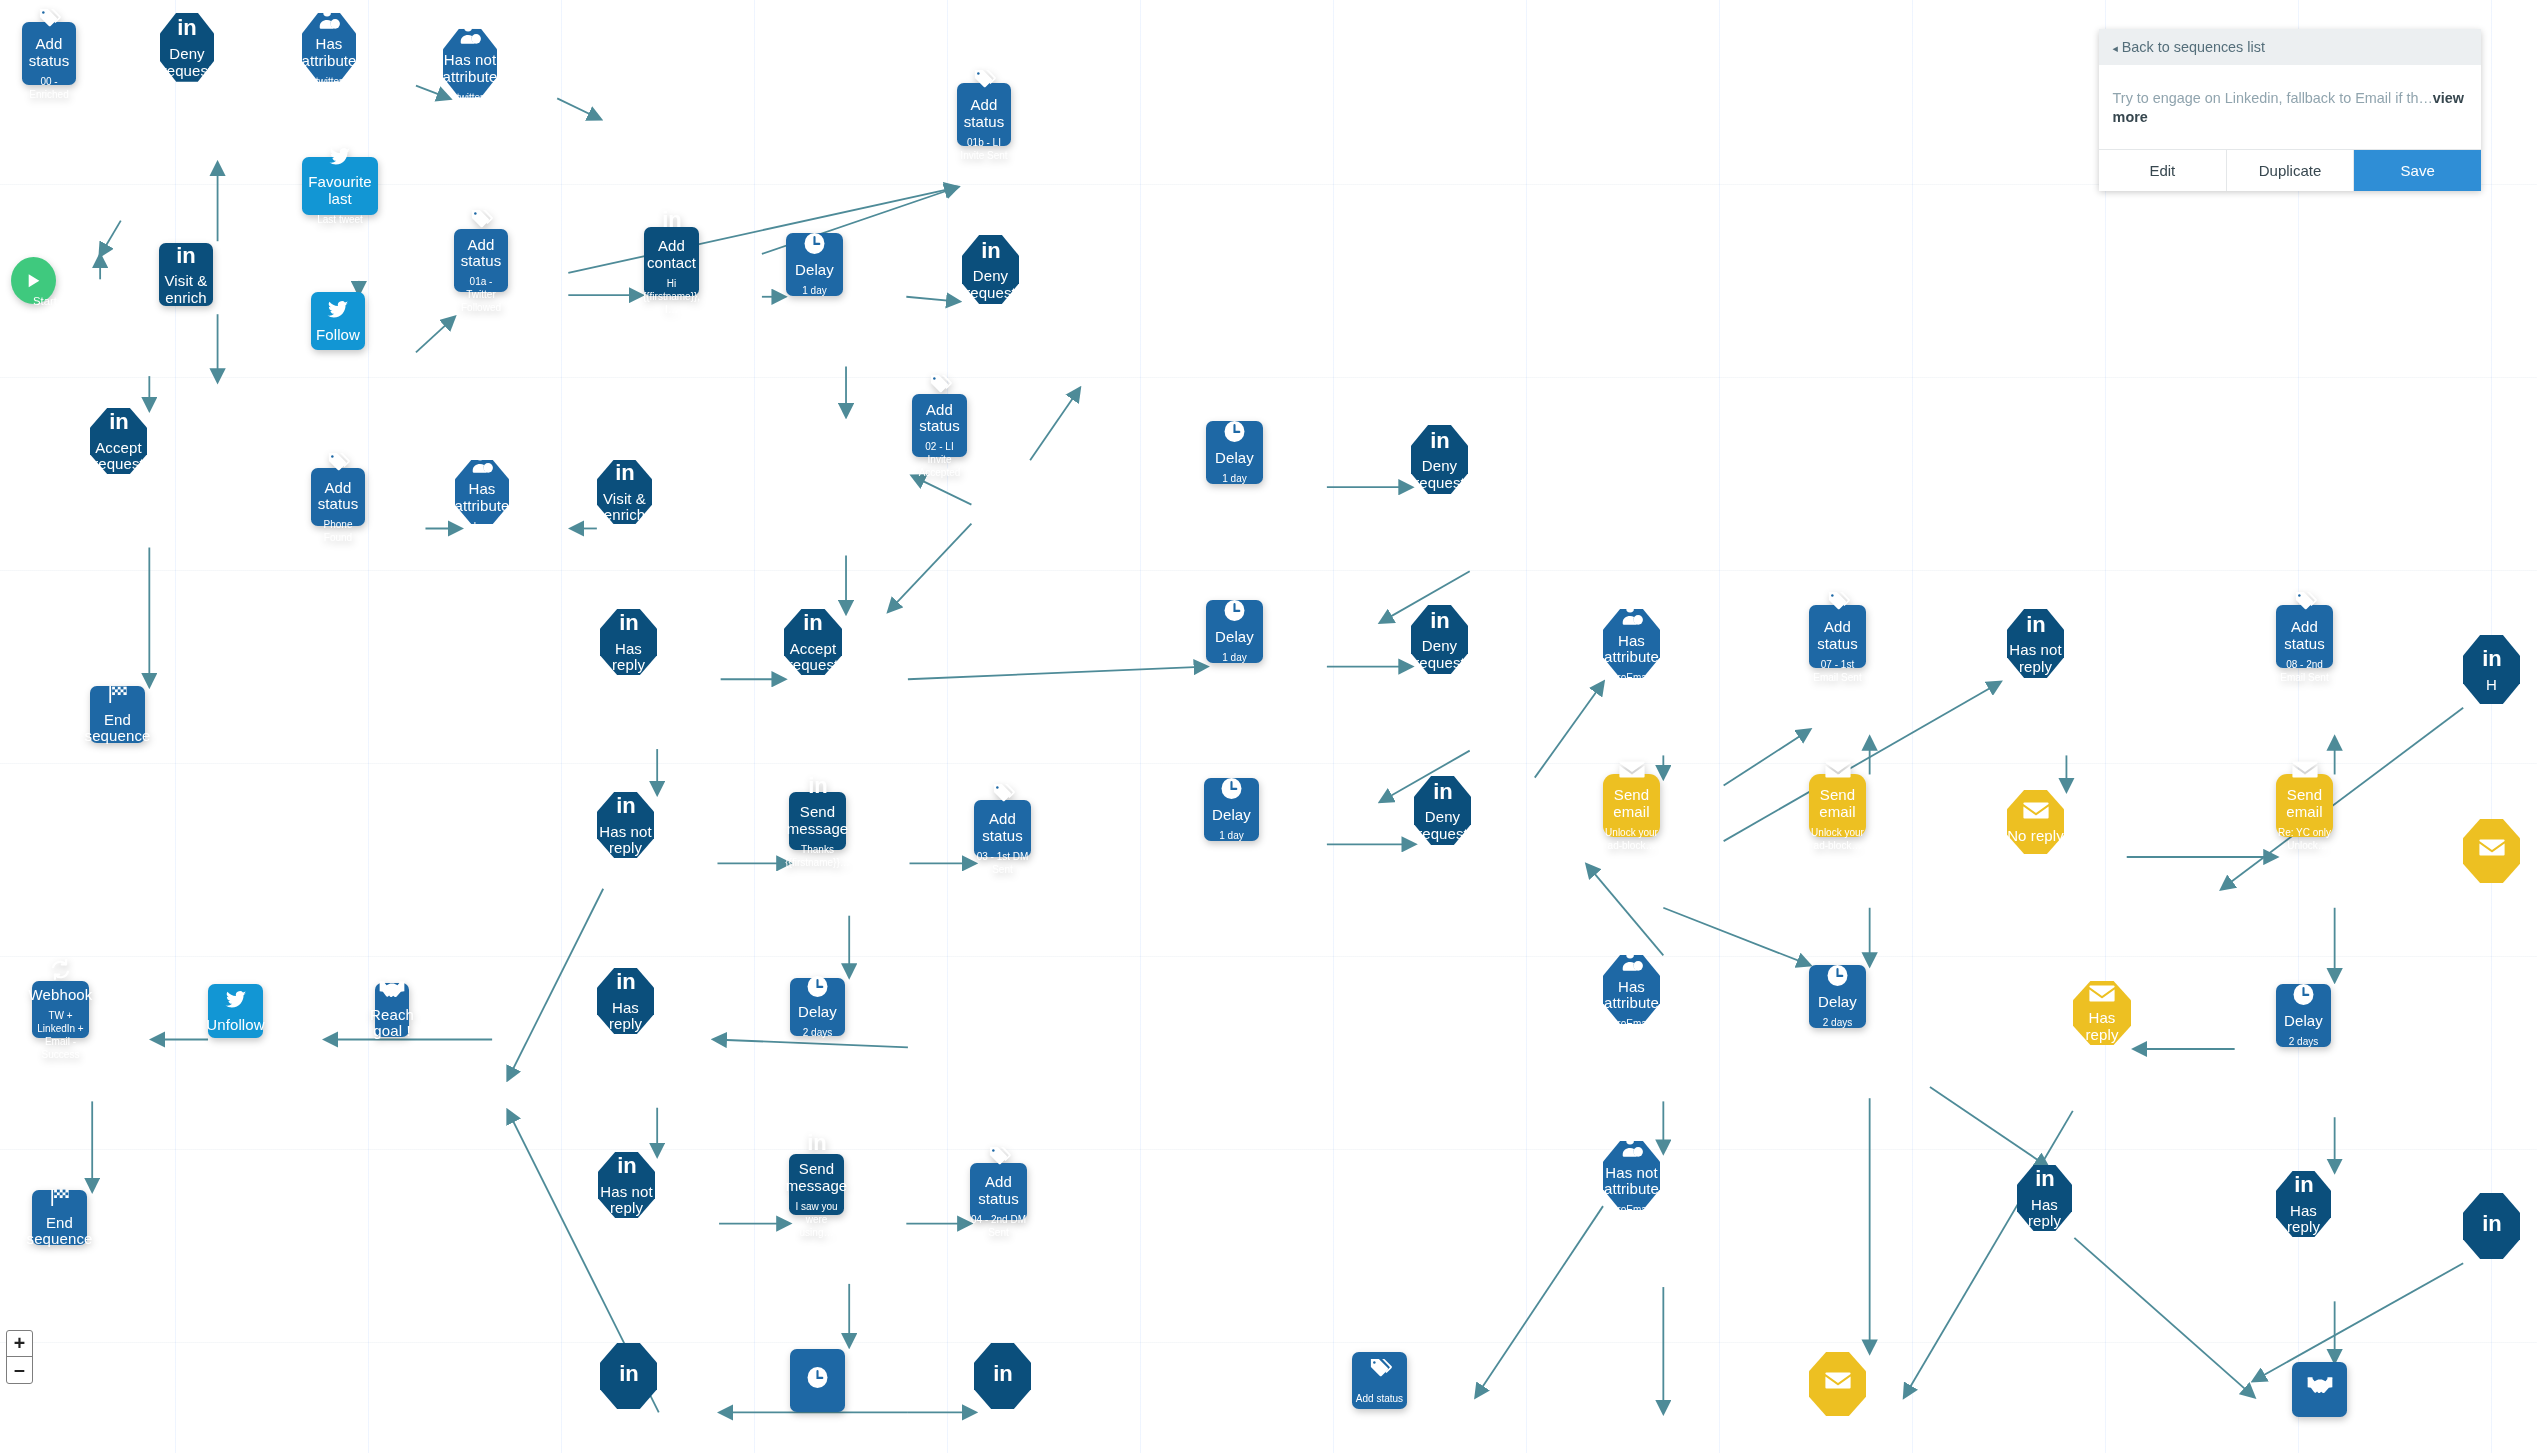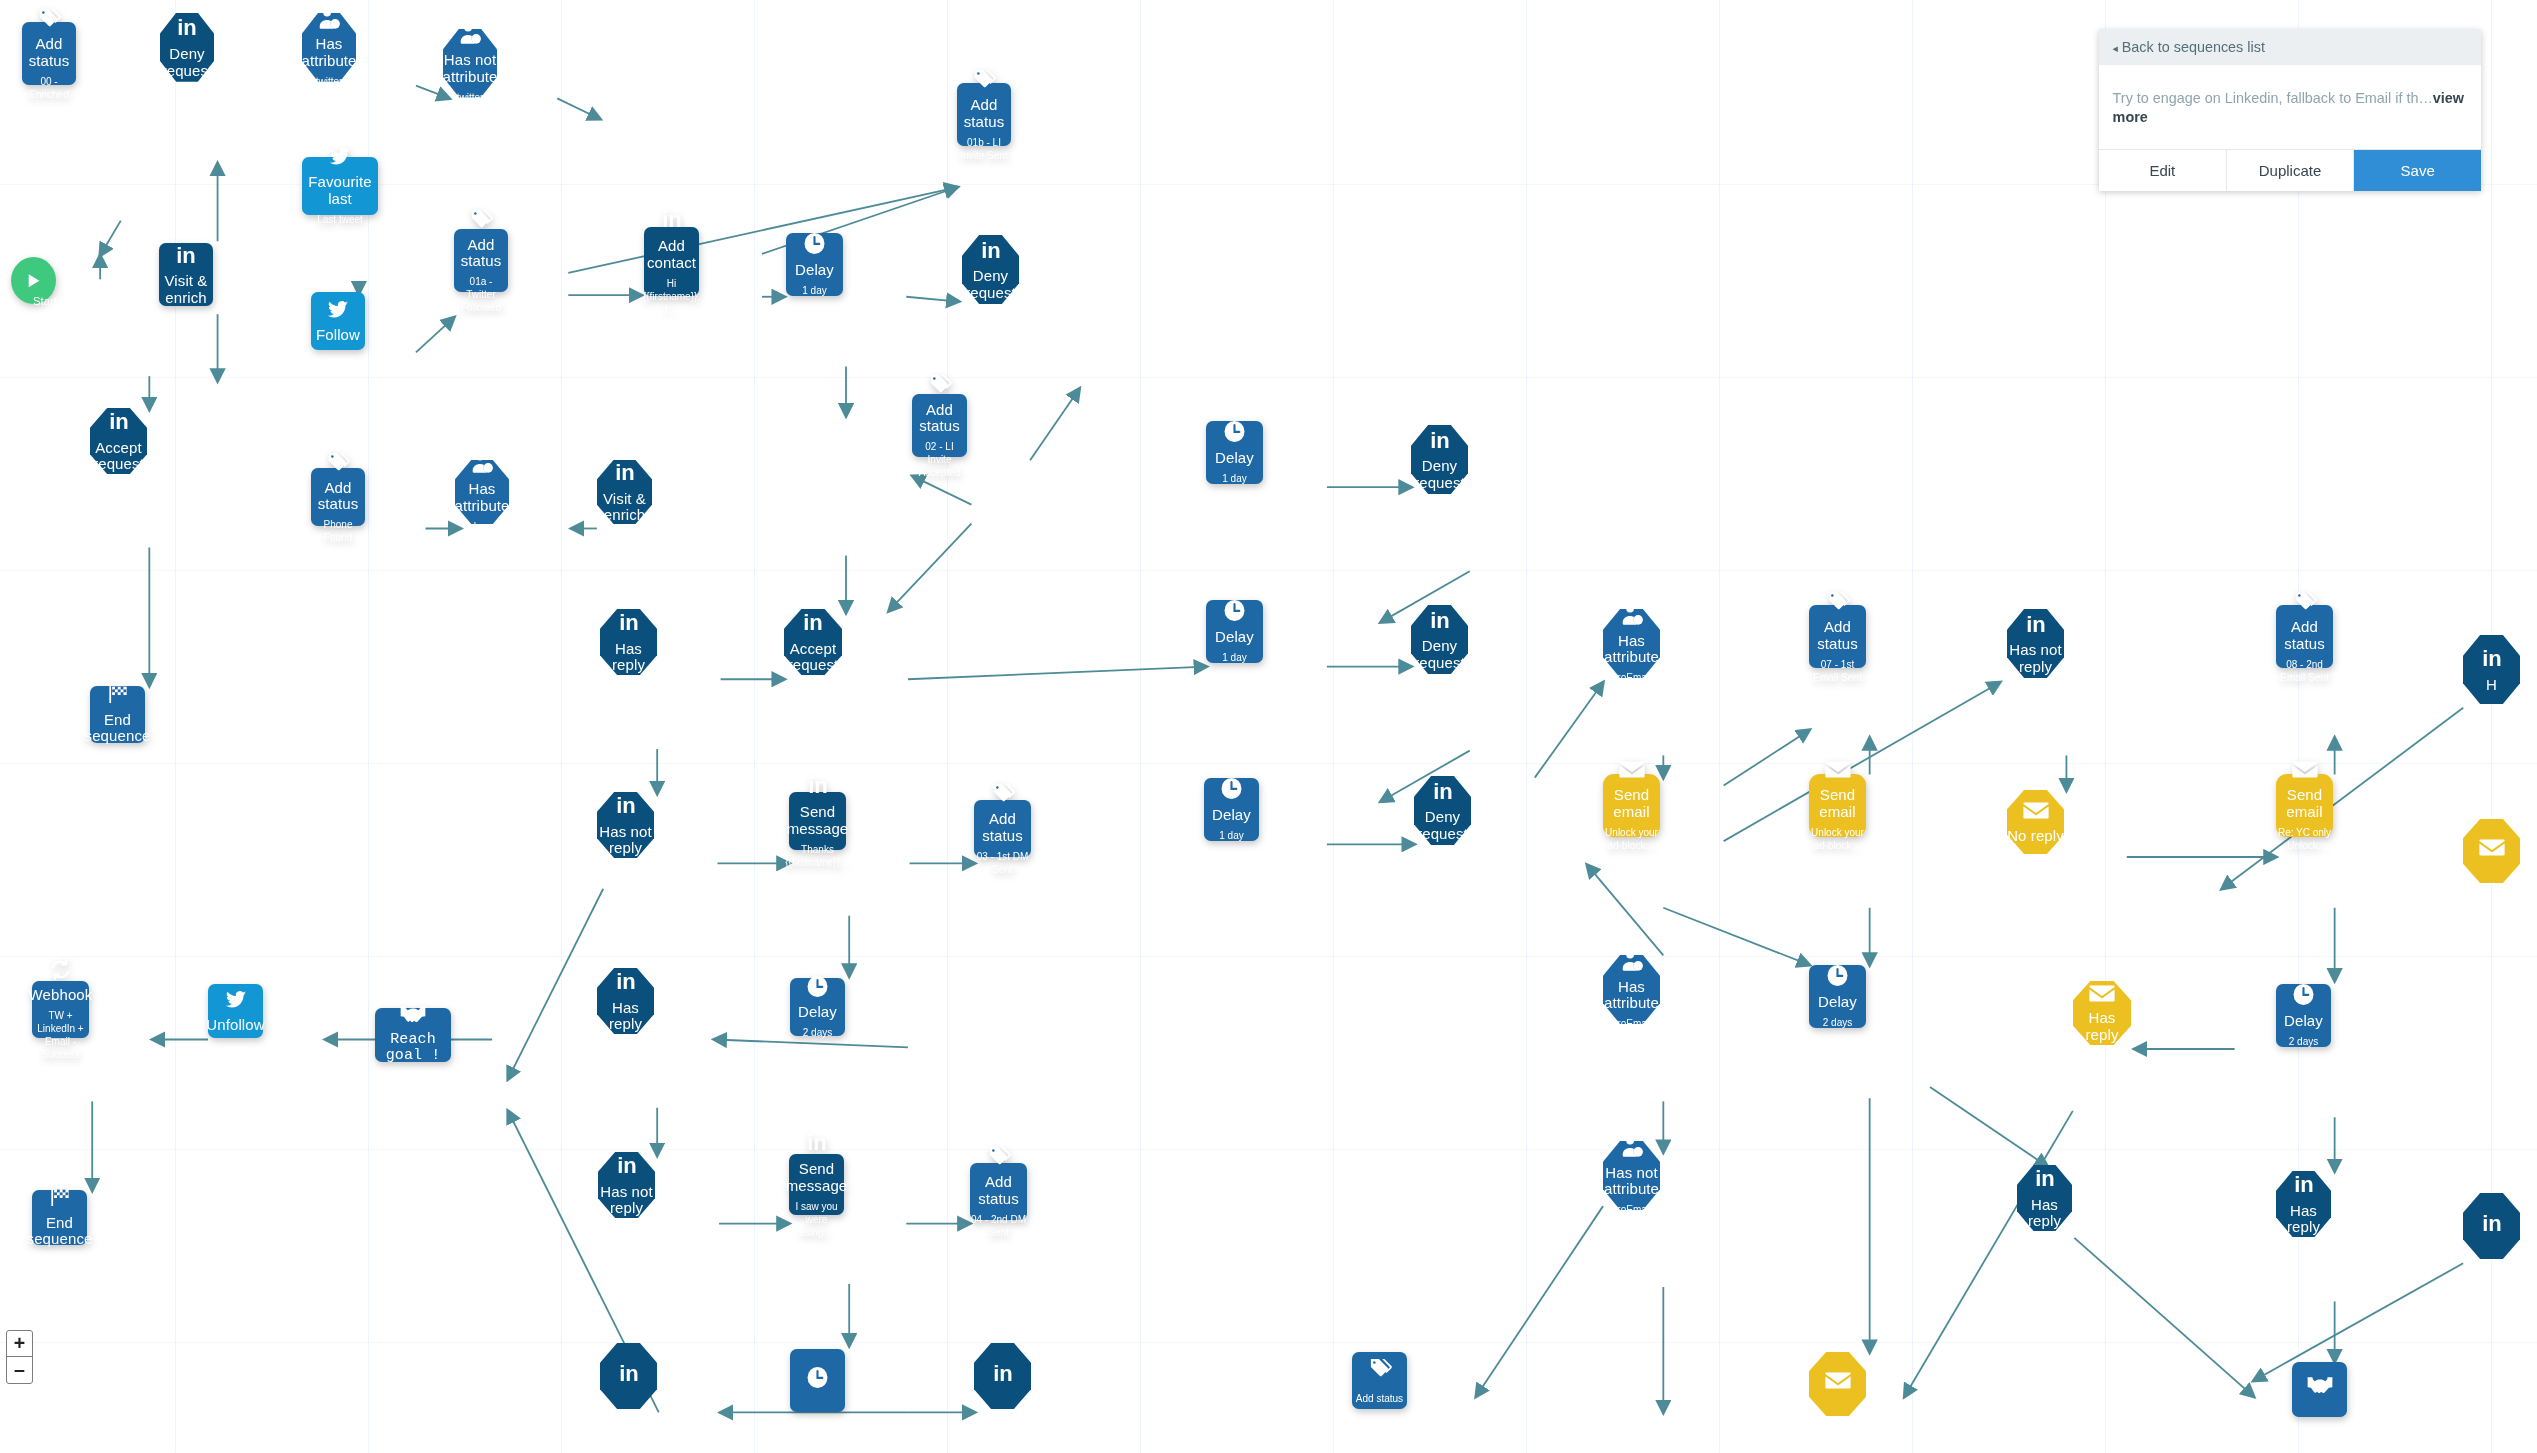--- a/index.html
+++ b/index.html
@@ -531,21 +531,21 @@
         <span class="sub">TW + LinkedIn + Email - Success</span>
       </div>
       <div class="node rect c-tw" style="left: 208px; top: 984px; width: 55px; height: 54px;">
         <span class="ico">
           <svg width="24" height="21" viewBox="0 0 24 24" fill="#fff">
             <path d="M23.6 4.6a9.3 9.3 0 0 1-2.7.8 4.7 4.7 0 0 0 2.1-2.6 9.4 9.4 0 0 1-3 1.1A4.7 4.7 0 0 0 11.9 8a13.3 13.3 0 0 1-9.7-4.9 4.7 4.7 0 0 0 1.5 6.3A4.6 4.6 0 0 1 1.6 8.8v.1a4.7 4.7 0 0 0 3.8 4.6 4.7 4.7 0 0 1-2.1.1 4.7 4.7 0 0 0 4.4 3.3A9.5 9.5 0 0 1 0 18.9a13.3 13.3 0 0 0 7.2 2.1c8.6 0 13.4-7.2 13.4-13.4v-.6a9.5 9.5 0 0 0 2.3-2.4z"></path>
           </svg>
         </span>
         <span class="ttl">Unfollow</span>
       </div>
-      <div class="node rect c-mid" style="left: 375px; top: 1008px; width: 76px; height: 54px; font-family: Liberation Mono, monospace;">
+      <div class="node rect c-mid" style="left: 375px; top: 983px; width: 34px; height: 54px;">
         <span class="ico">
           <svg width="26" height="19.6" viewBox="0 0 24 18" fill="#fff">
             <path d="M.6 2.3h4.3l2.1 2.4 3.3-1.4h3.5l3.3 1.4 2.1-2.4h4.2v8.1l-3.2.4-3.9 4.3a1.6 1.6 0 0 1-2.3.1l-.9-.8-.8.7a1.6 1.6 0 0 1-2.2 0l-.8-.8-.7.6a1.5 1.5 0 0 1-2.1-.1L3.6 10.8.6 10.4z"></path>
             <path d="M.6 1.2h4.5v1.6H.6zM18.9 1.2h4.5v1.6h-4.5z"></path>
           </svg>
         </span>
         <span class="ttl">Reach goal !</span>
       </div>
       <div class="node oct c-dark" style="left: 597px; top: 968px; width: 57px; height: 66px;">
         <span class="ico">

